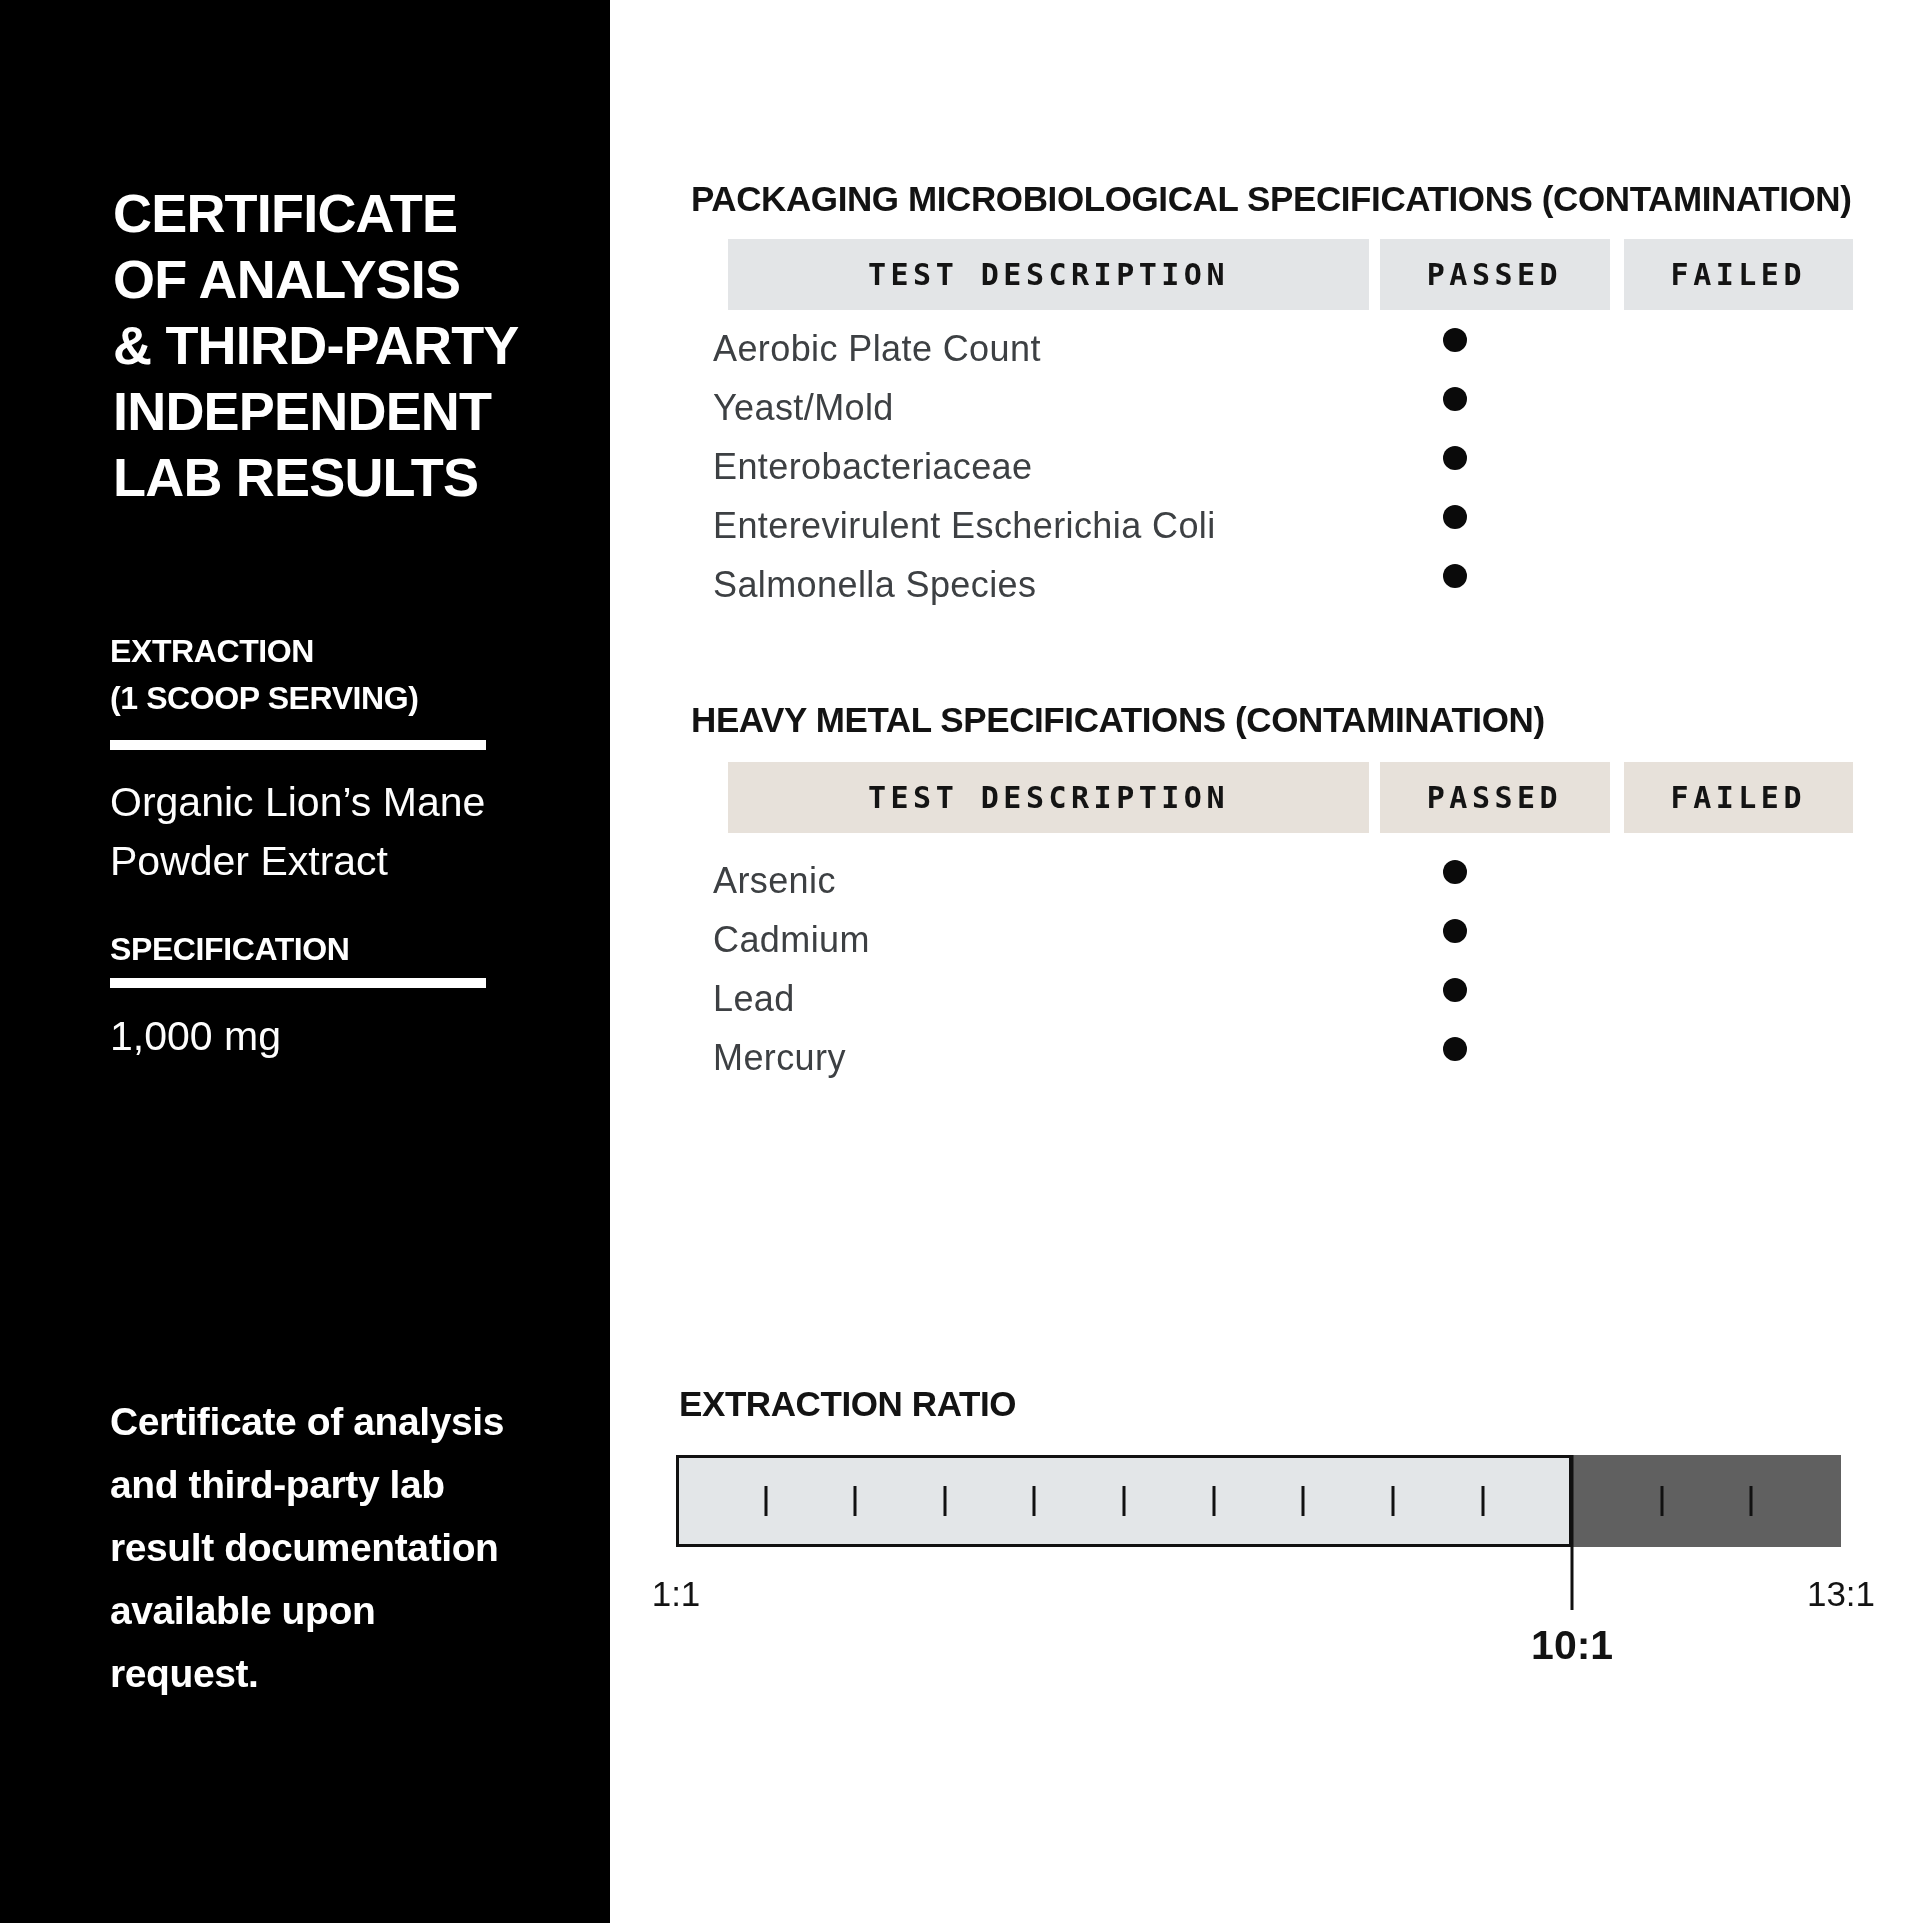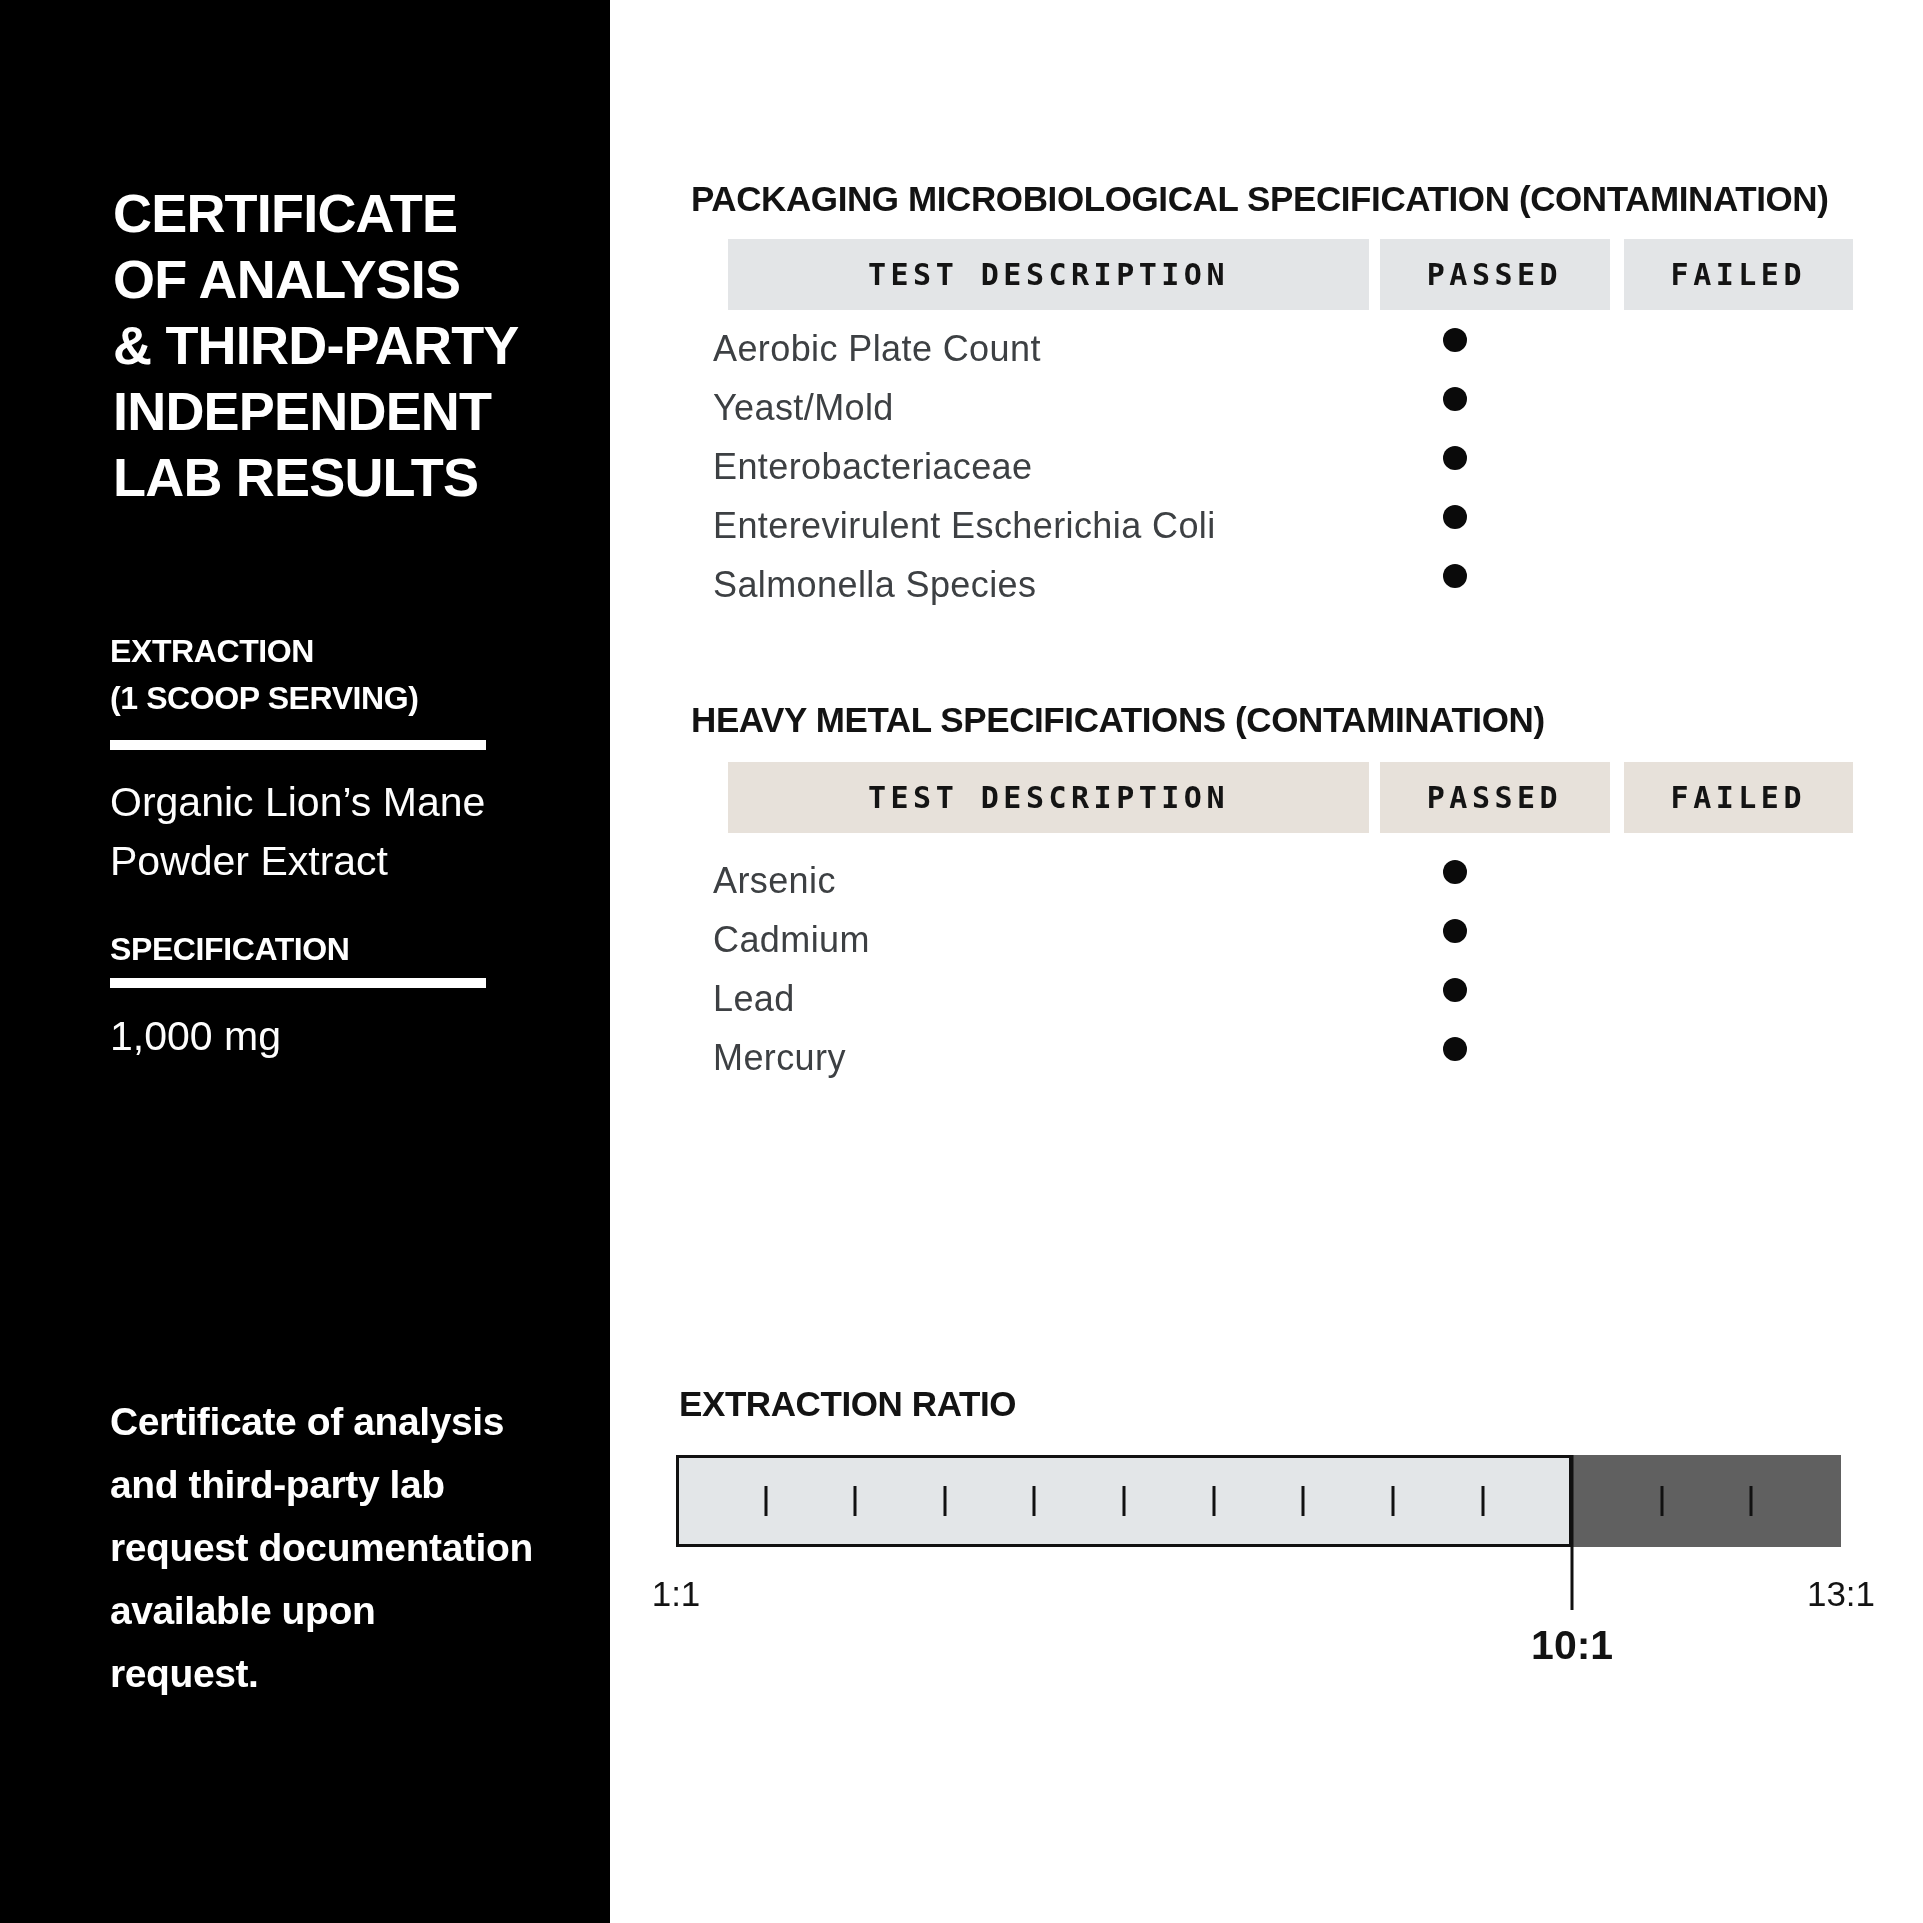--- a/index.html
+++ b/index.html
@@ -137,29 +137,29 @@
       <div>Powder Extract</div>
     </div>
 
     <div class="sb-label spec">SPECIFICATION</div>
     <div class="sb-rule r2"></div>
     <div class="sb-value spec">1,000 mg</div>
 
     <div class="sb-footnote">
       <div>Certificate of analysis</div>
       <div>and third-party lab</div>
-      <div>request documentation</div>
+      <div>result documentation</div>
       <div>available upon</div>
       <div>request.</div>
     </div>
   </aside>
 
   <main class="main">
 
-    <div class="section-heading h-micro">PACKAGING MICROBIOLOGICAL SPECIFICATION (CONTAMINATION)</div>
+    <div class="section-heading h-micro">PACKAGING MICROBIOLOGICAL SPECIFICATIONS (CONTAMINATION)</div>
     <div class="thead micro">
       <div class="th test">TEST DESCRIPTION</div>
       <div class="th passed">PASSED</div>
       <div class="th failed">FAILED</div>
     </div>
     <div class="tbody micro">
       <div class="tr">
         <div class="td-test">Aerobic Plate Count</div>
         <div class="td-passed">
             <span class="dot" style="visibility: visible;"></span>

